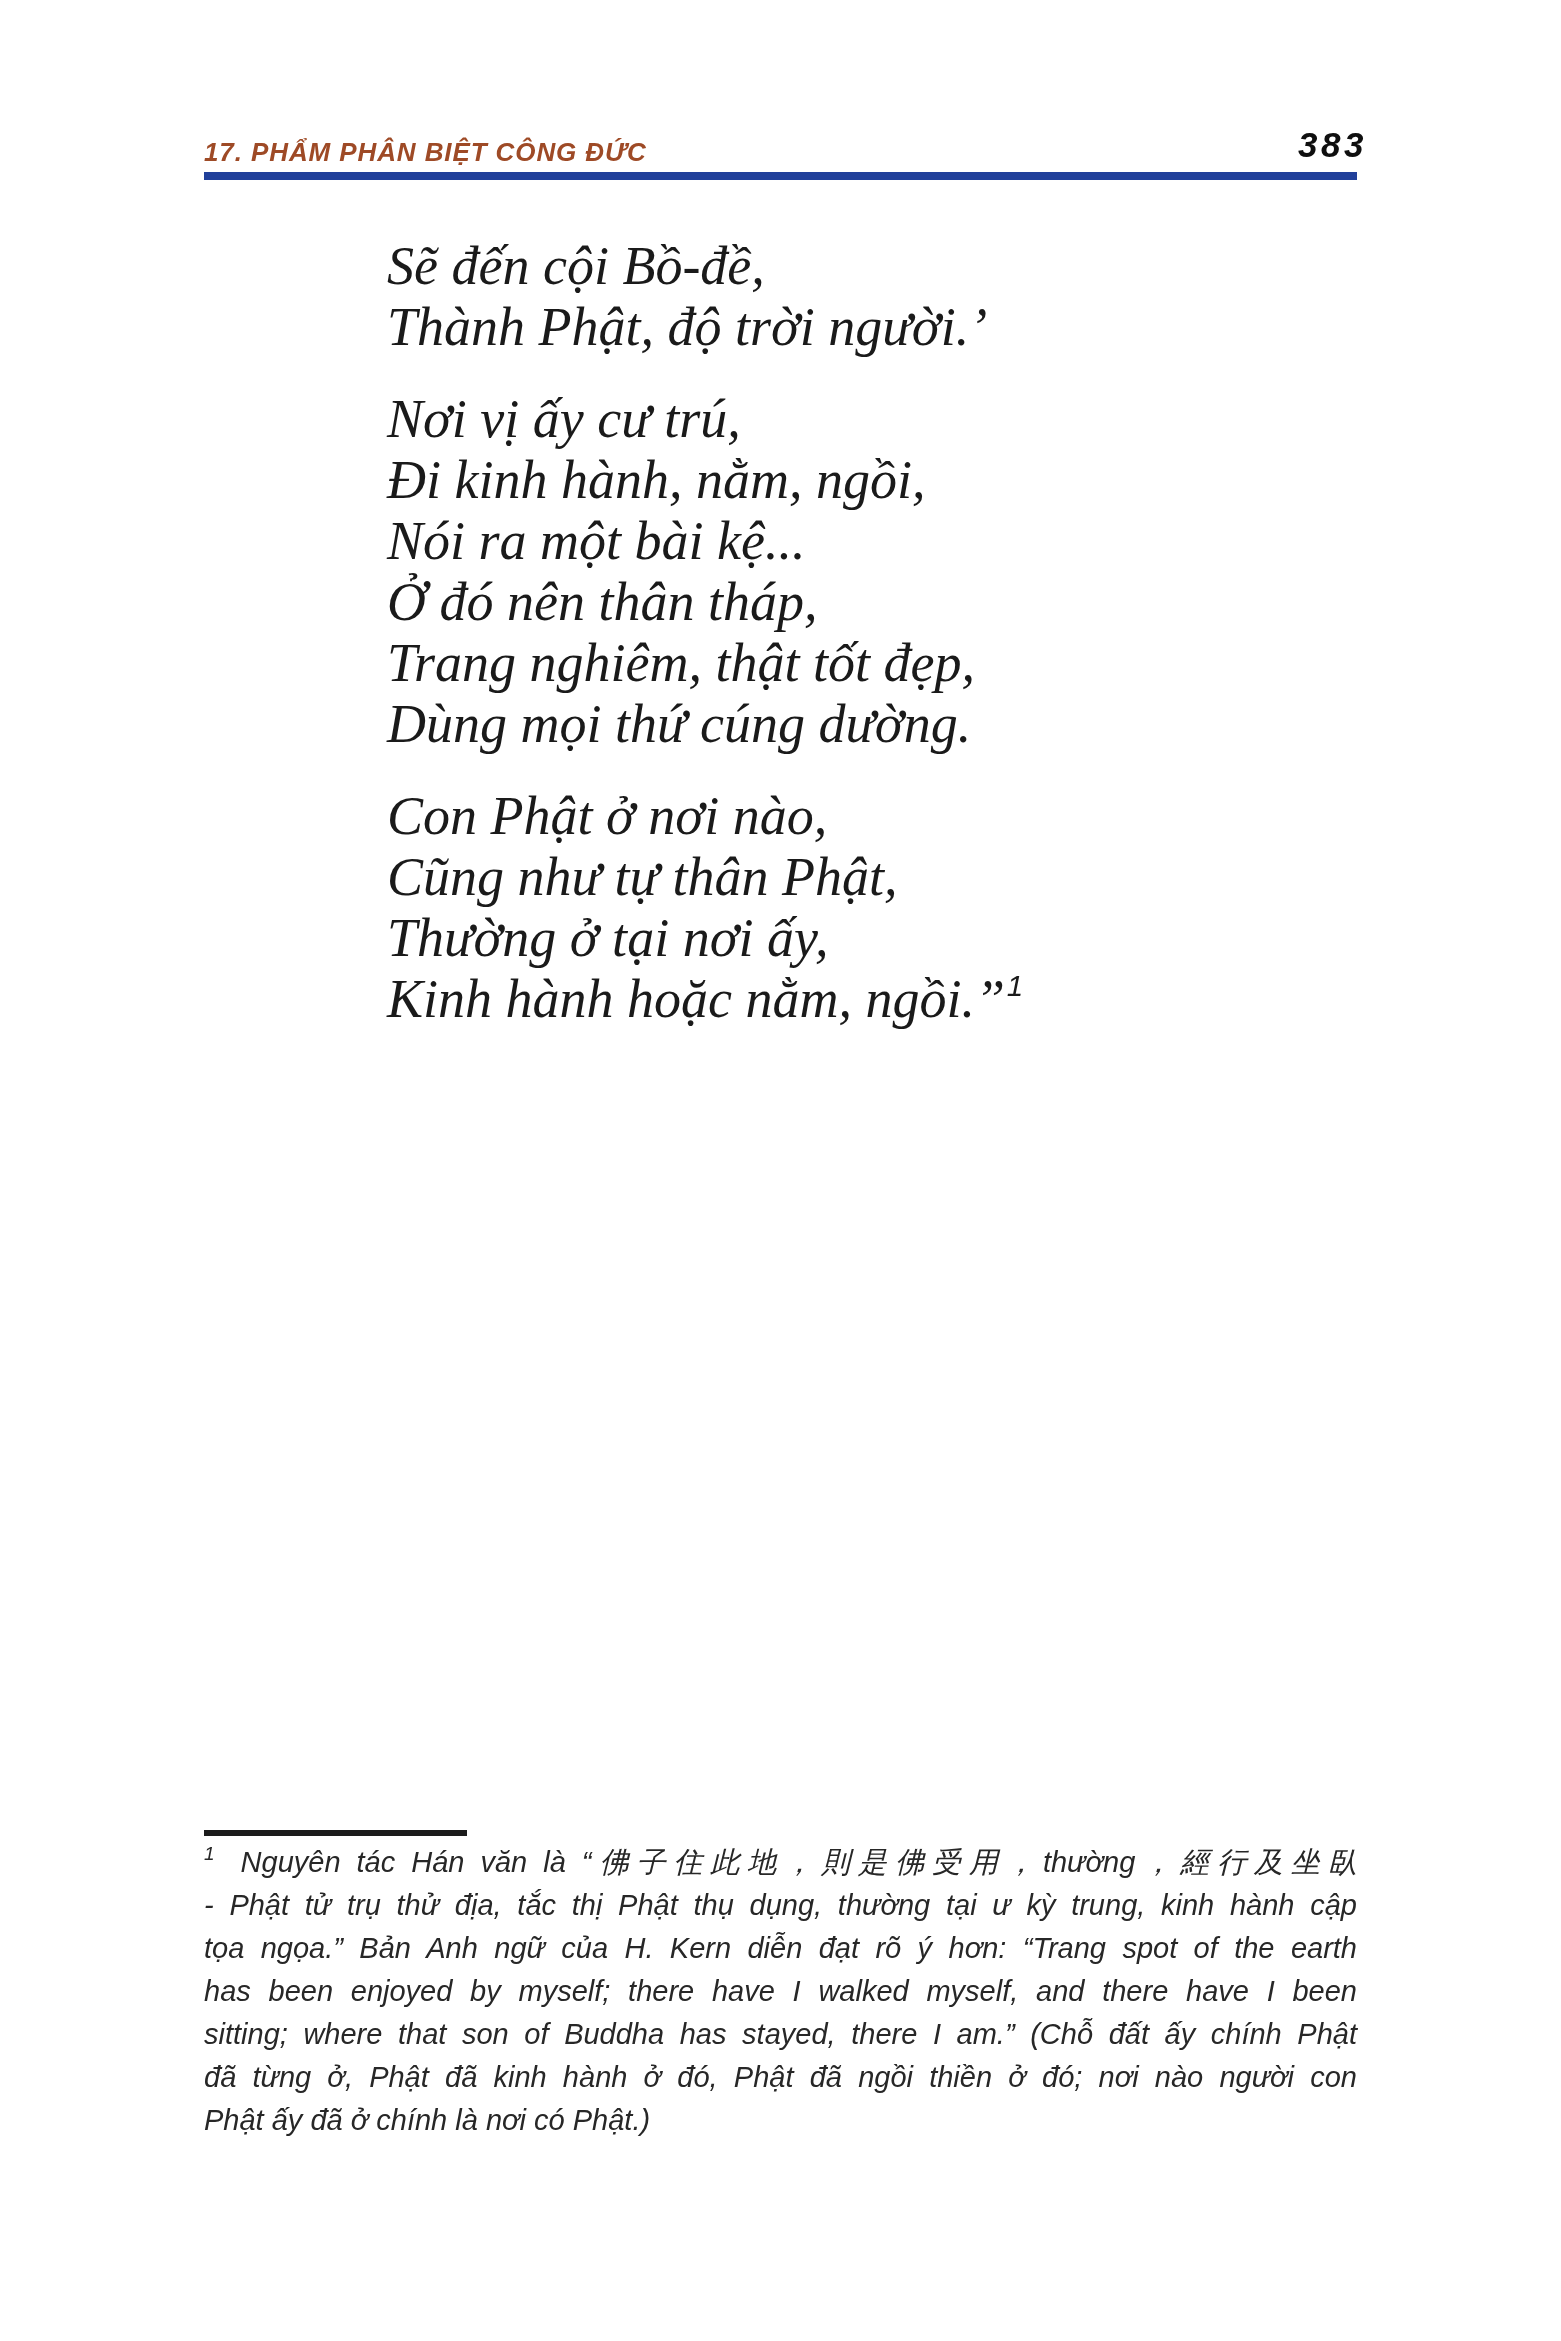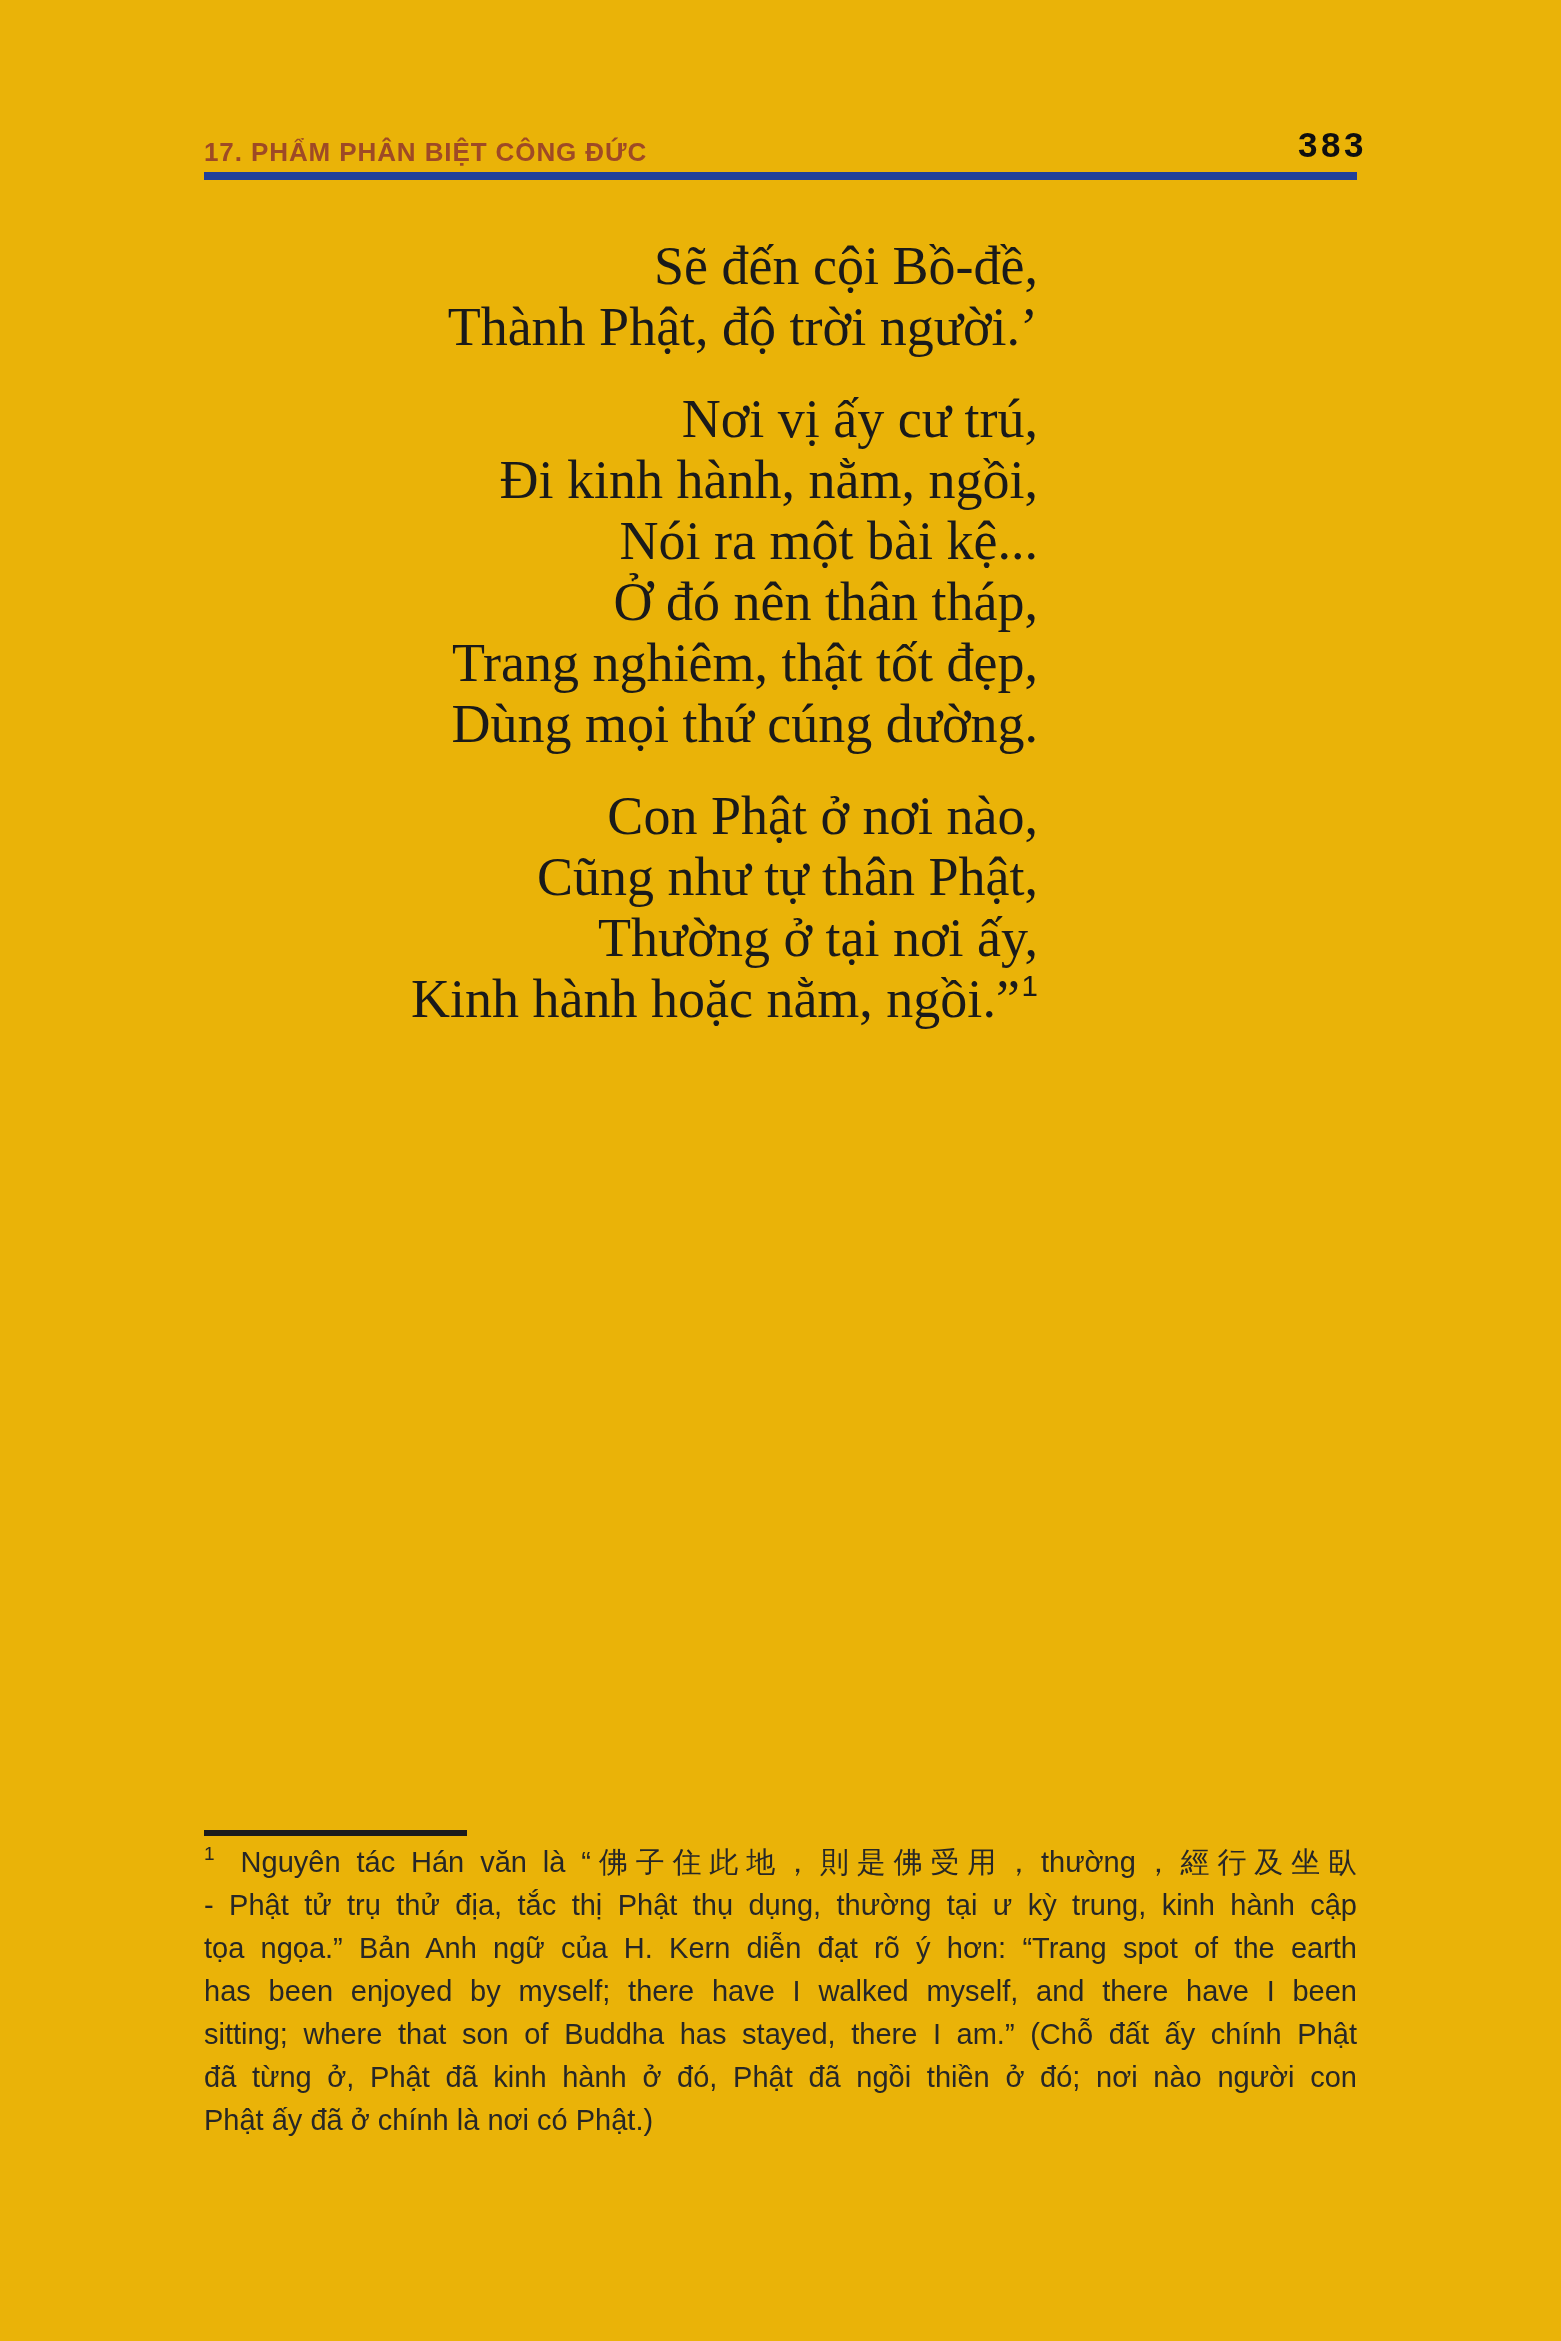--- a/index.html
+++ b/index.html
@@ -1,21 +1,22 @@
 <!DOCTYPE html>
 <html lang="vi" style="font-size:14px"><head>
 <meta charset="utf-8">
 <style>
   html,body { margin:0; padding:0; background:#e8e8e8; }
   .page {
     position:relative;
     width:1561px; height:2342px;
     margin:0 auto;
-    background:#eab308;
+    background:#ffffff;
     overflow:hidden;
+    font-style:italic;
     --rust:#9e4a26;
     --blue:#21409a;
     --ink:#1a1a1a;
   }
 
   
   .chapter-title {
     position:absolute; left:204px; top:139px;
     font-family:"Liberation Sans", sans-serif;
     font-weight:700; font-size:26px; line-height:26px;
@@ -30,26 +31,25 @@
     color:#0f0f0f;
   }
   .header-rule {
     position:absolute; left:204px; top:172px;
     width:1153px; height:7.8px;
     background:var(--blue);
   }
 
   
   .verse {
-    position:absolute; left:411px; top:236px;
+    position:absolute; left:387px; top:236px;
     font-family:"Liberation Serif", "DejaVu Serif", serif;
     font-size:54px; line-height:61px;
     color:var(--ink);
     white-space:nowrap;
-    text-align:right;
   }
   .stanza { margin:0 0 31px 0; }
   .vline { height:61px; }
   .vline sup.verse-ref {
     font-family:"Liberation Sans", sans-serif;
     font-size:29.5px; line-height:0;
     vertical-align:21px;
     margin-left:1.7px;
   }
 

